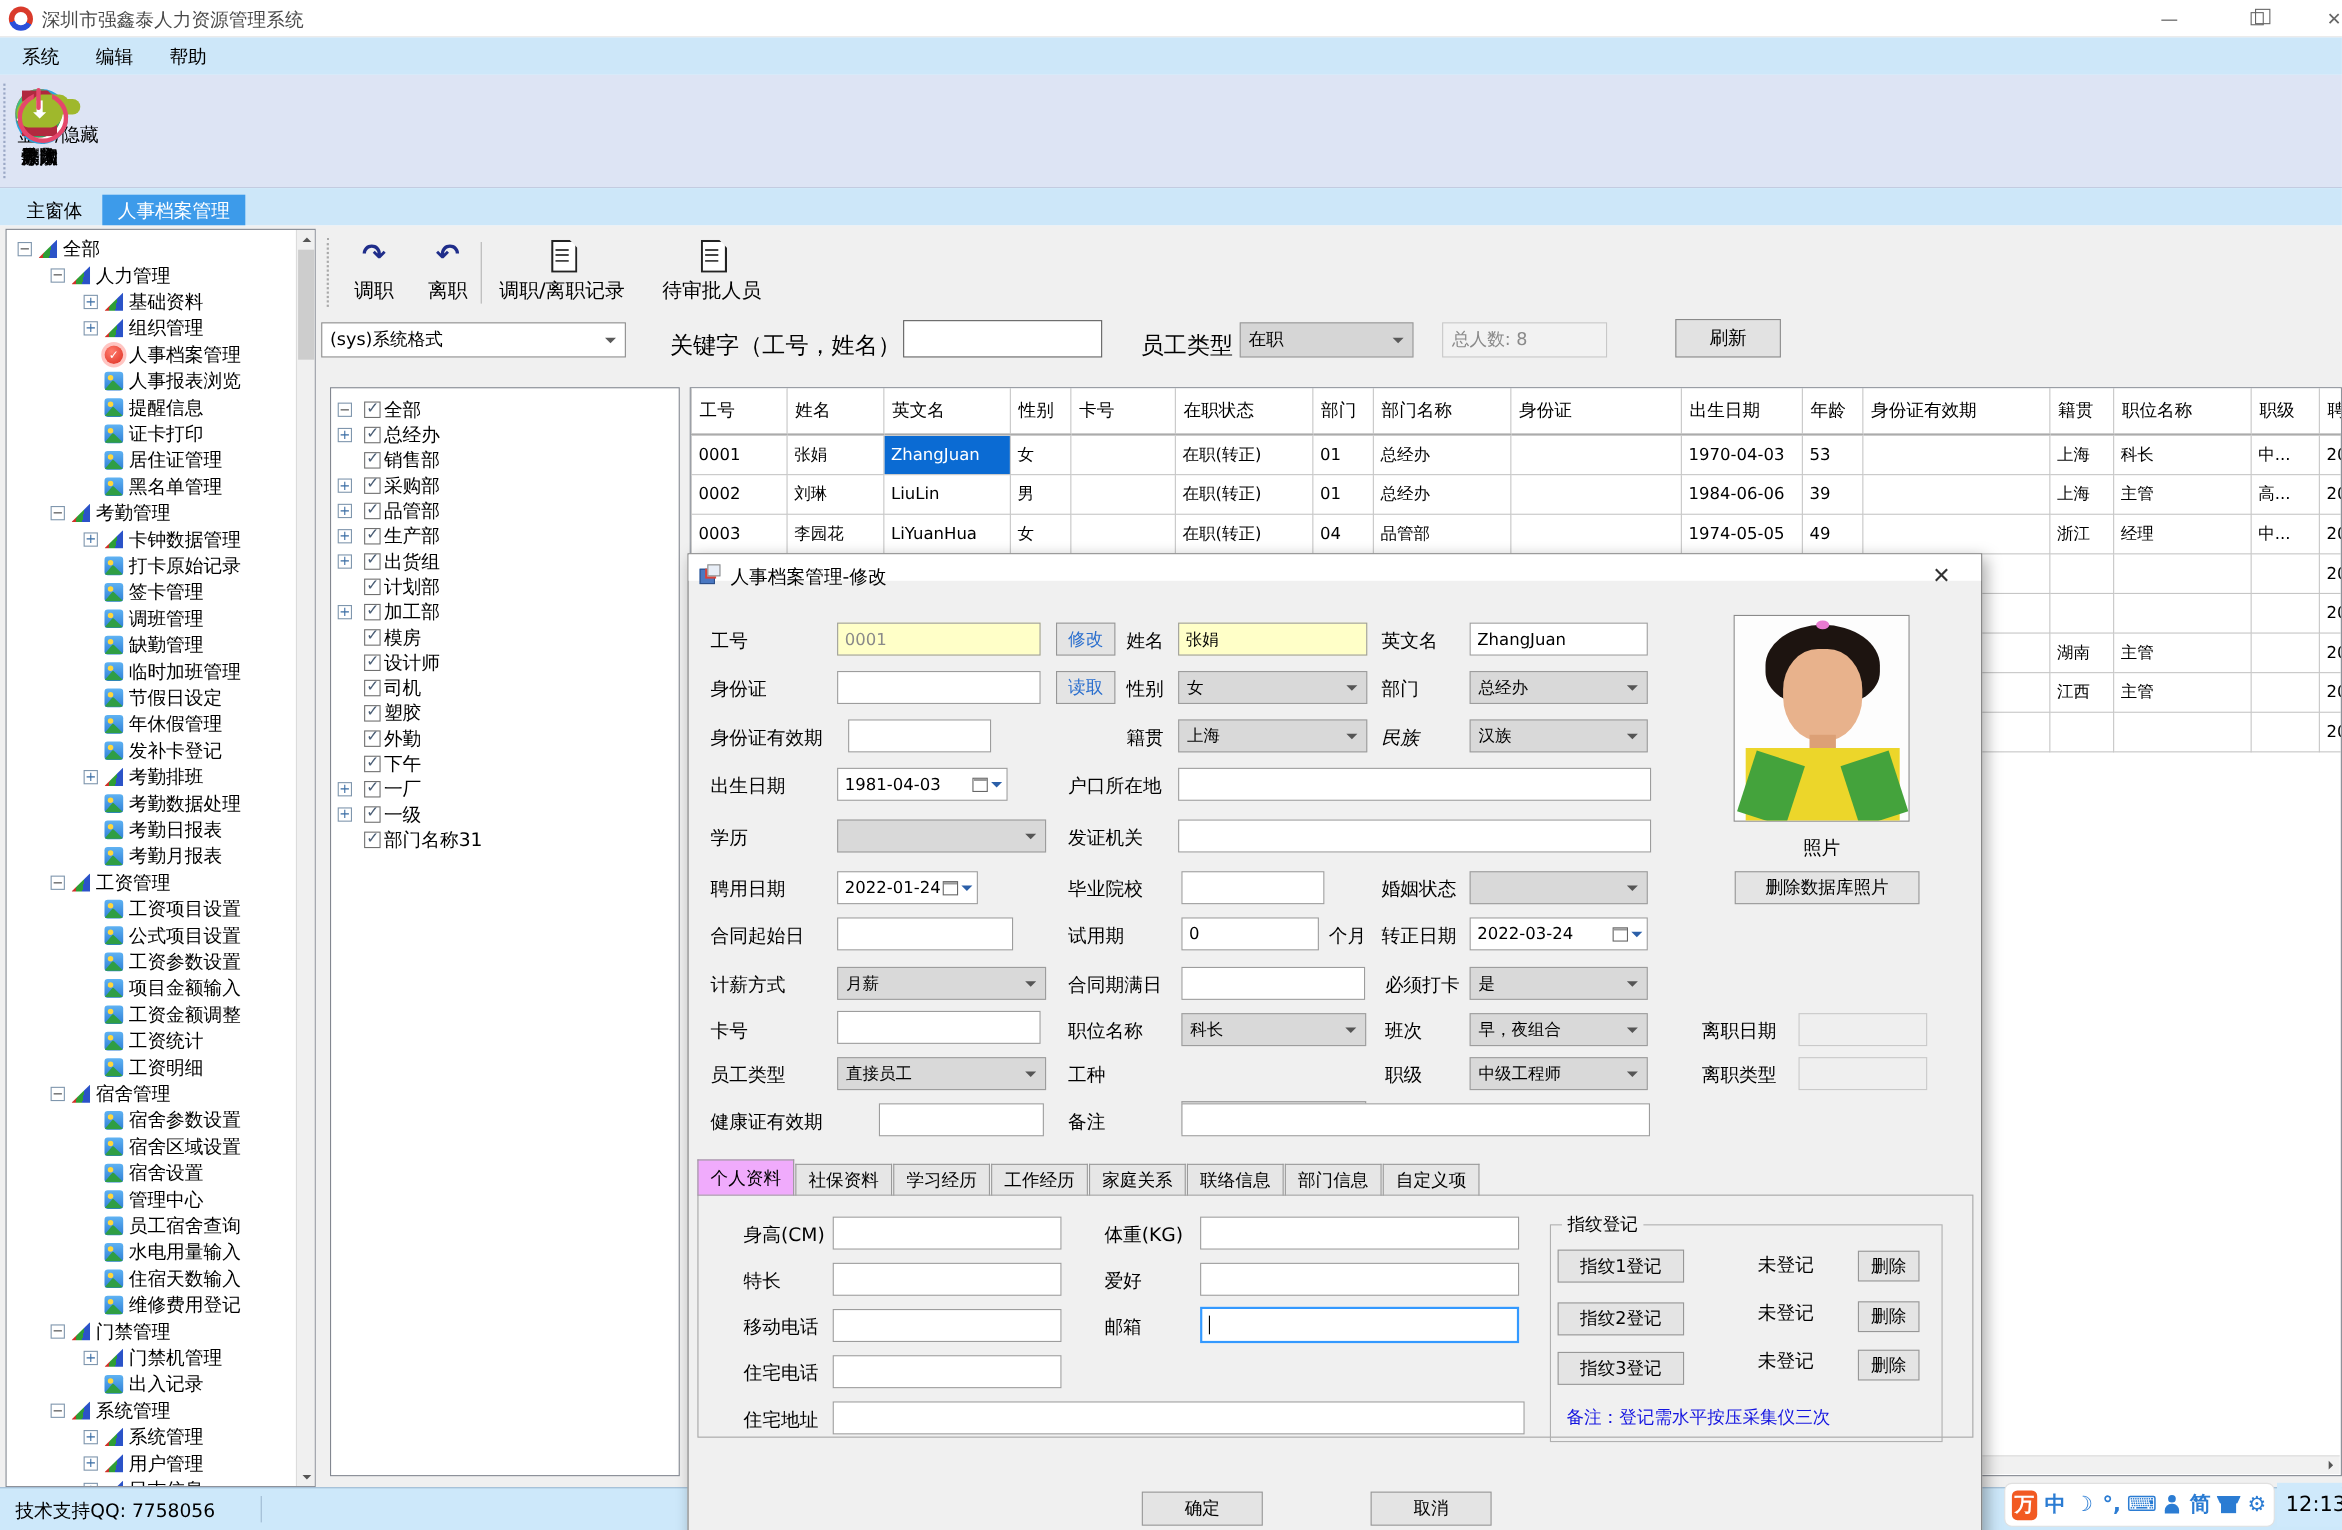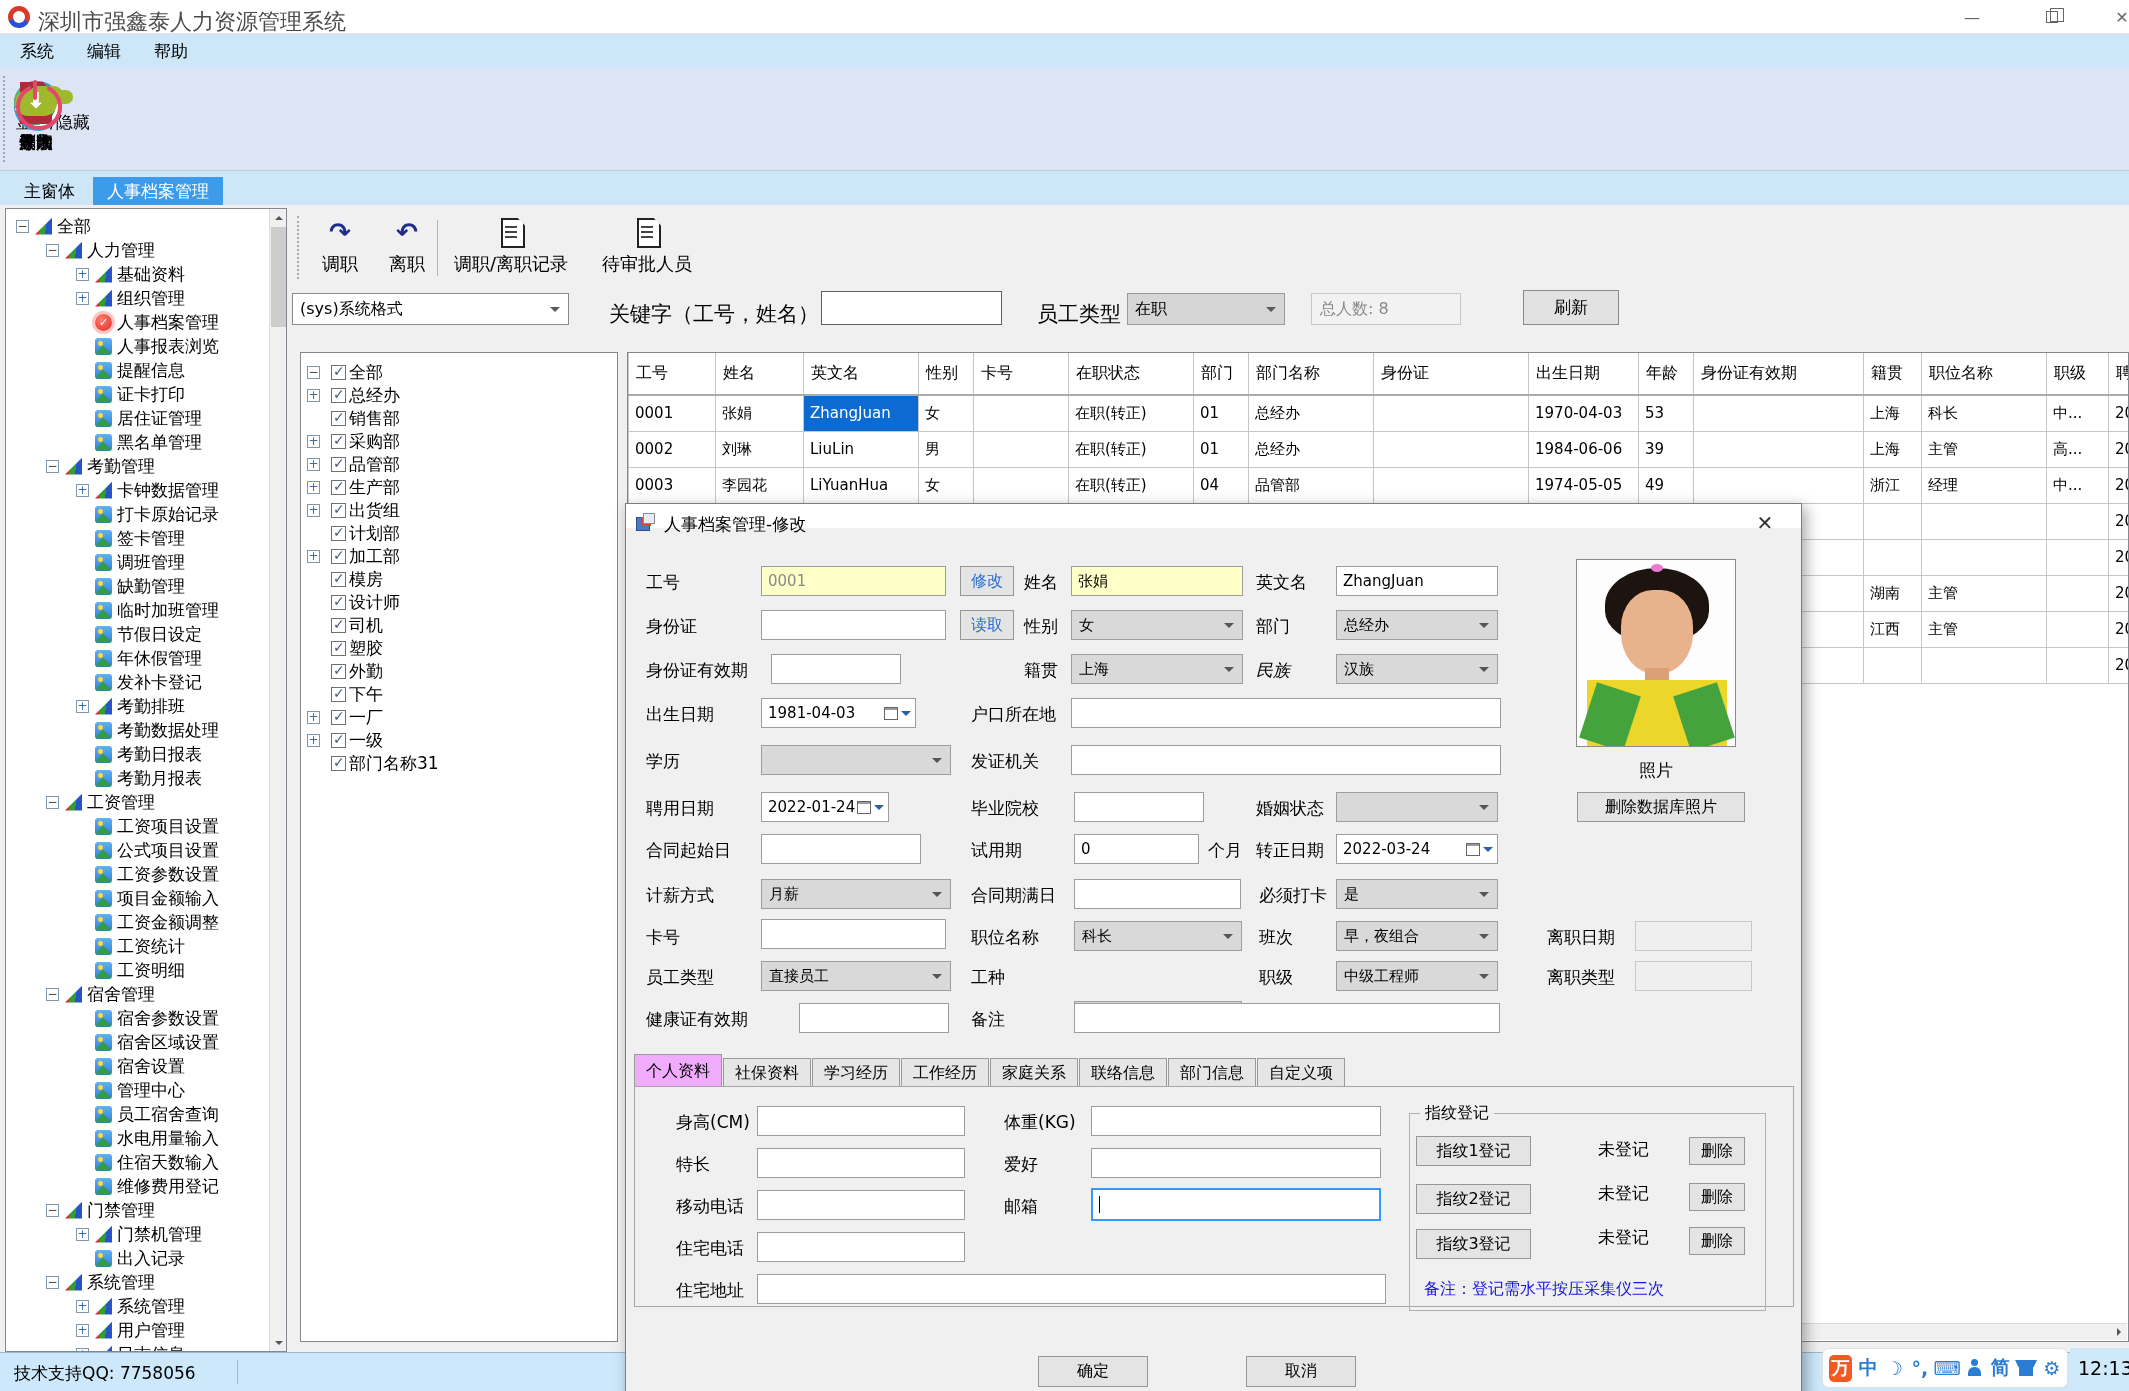--- a/index.html
+++ b/index.html
@@ -4,21 +4,21 @@
 <style>
   * { margin:0; padding:0; box-sizing:border-box; }
   html,body { width:2129px; height:1391px; overflow:hidden; }
   body { position:relative; font-family:"DejaVu Sans","Liberation Sans",sans-serif; font-size:16px; background:#fff; color:#000; }
 
   
   .titlebar { position:absolute; left:0; top:0; width:2129px; height:34px; background:#fff; border-bottom:1px solid #e3e3e3; }
   .applogo { position:absolute; left:8px; top:6px; width:22px; height:22px; border-radius:50%;
     background:conic-gradient(#d93a2b 0 120deg,#2b4fd9 120deg 250deg,#d93a2b 250deg 360deg); }
   .applogo::after { content:""; position:absolute; left:5px; top:5px; width:12px; height:12px; border-radius:50%; background:#fff; }
-  .apptitle { position:absolute; left:38px; top:7px; font-size:22px; color:#4a4a4a; }
+  .apptitle { position:absolute; left:38px; top:7px; font-size:17px; color:#4a4a4a; }
   .wbtn { position:absolute; top:4px; width:40px; height:26px; color:#666; display:flex; align-items:center; justify-content:center; font-size:16px; }
   .restore-glyph { width:12px; height:12px; border:1px solid #666; position:relative; background:#fff; }
   .restore-glyph::before { content:""; position:absolute; left:3px; top:-4px; width:12px; height:12px; border:1px solid #666; }
 
   
   .menubar { position:absolute; left:0; top:34px; width:2129px; height:34px; background:#cde7f9; display:flex; align-items:center; padding-left:20px; gap:33px; }
   .menu-item { font-size:17px; }
 
   
   .toolbar { position:absolute; left:0; top:68px; width:2129px; height:103px; background:#dde4f4; border-bottom:1px solid #c3cbe0; }

